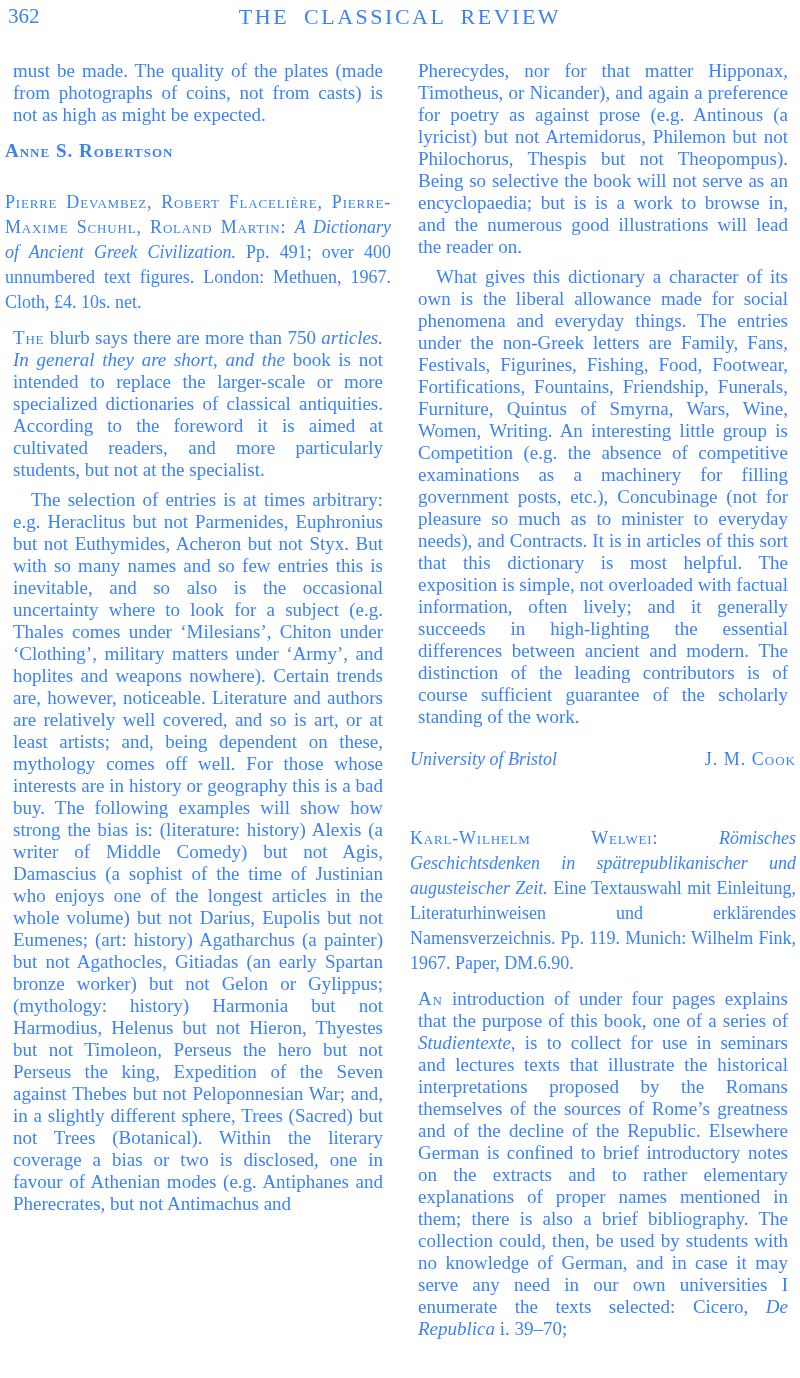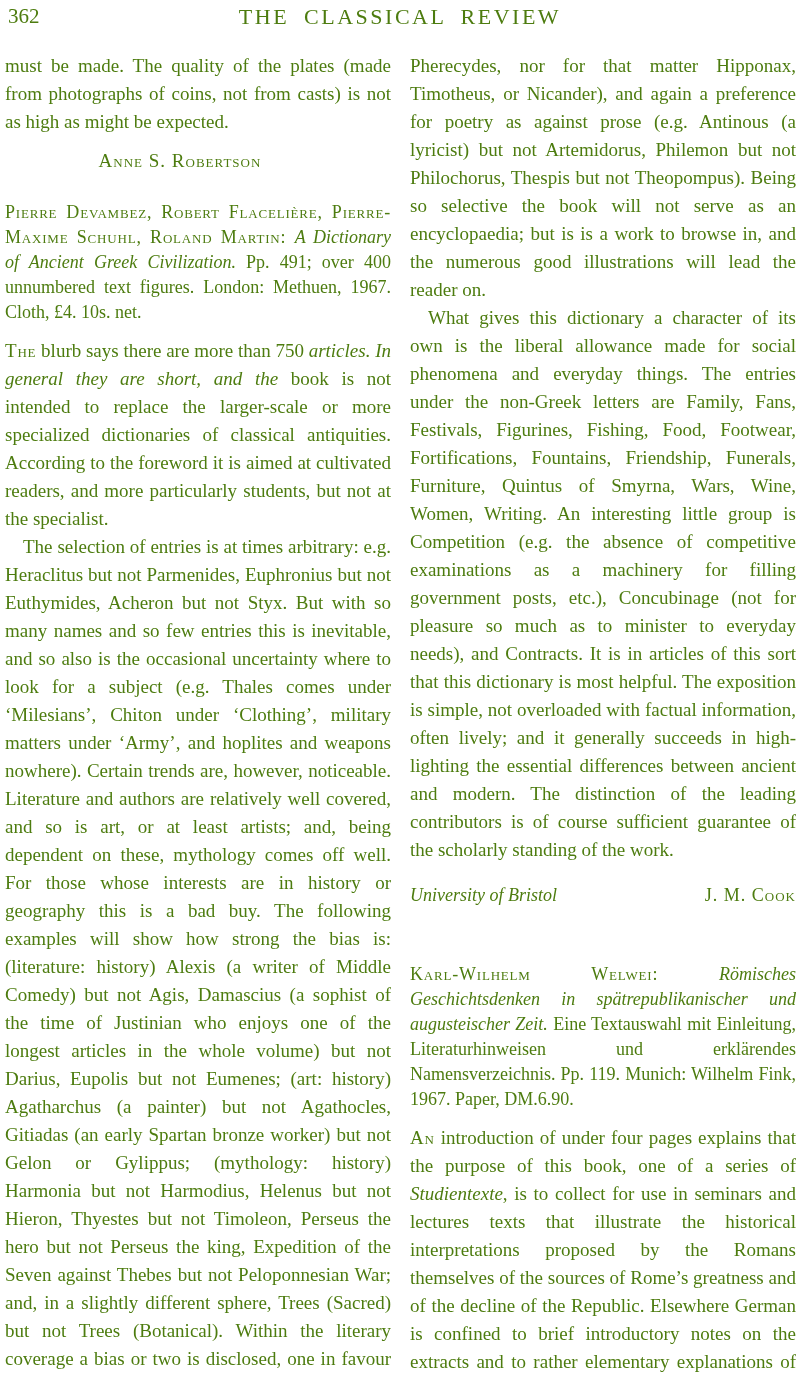--- a/index.html
+++ b/index.html
@@ -6,21 +6,21 @@
     margin: 0;
     padding: 0;
     background: #e8e8e8;
   }
   .page {
     position: relative;
     width: 800px;
     height: 1378px;
     margin: 0 auto;
     background: #ffffff;
-    color: #4d7c0f;
+    color: #3b82f6;
     font-family: "Liberation Serif", "DejaVu Serif", serif;
     overflow: hidden;
   }
   .page-number {
     position: absolute;
     top: 4px;
     left: 8px;
     font-size: 21px;
     line-height: 24px;
   }
@@ -38,33 +38,34 @@
   .col {
     position: absolute;
     top: 52px;
     bottom: 0;
     width: 386px;
     overflow: hidden;
   }
   .col-left  { left: 5px; }
   .col-right { left: 410px; }
   .body-para {
-    margin: 0;
+    margin: 8px;
     font-size: 19px;
-    line-height: 28px;
+    line-height: 22px;
     text-align: justify;
   }
   .indented { text-indent: 18px; }
   .first-para { margin-top: 12px; }
   .sig-line {
     margin-top: 14px;
     padding-right: 36px;
-    text-align: center;
+    text-align: left;
     font-size: 19px;
     line-height: 22px;
+    font-weight: bold;
   }
   .sc-name {
     font-variant: small-caps;
     letter-spacing: 1px;
   }
   .affil {
     margin-top: 4px;
     font-style: italic;
     font-size: 19px;
     line-height: 22px;

